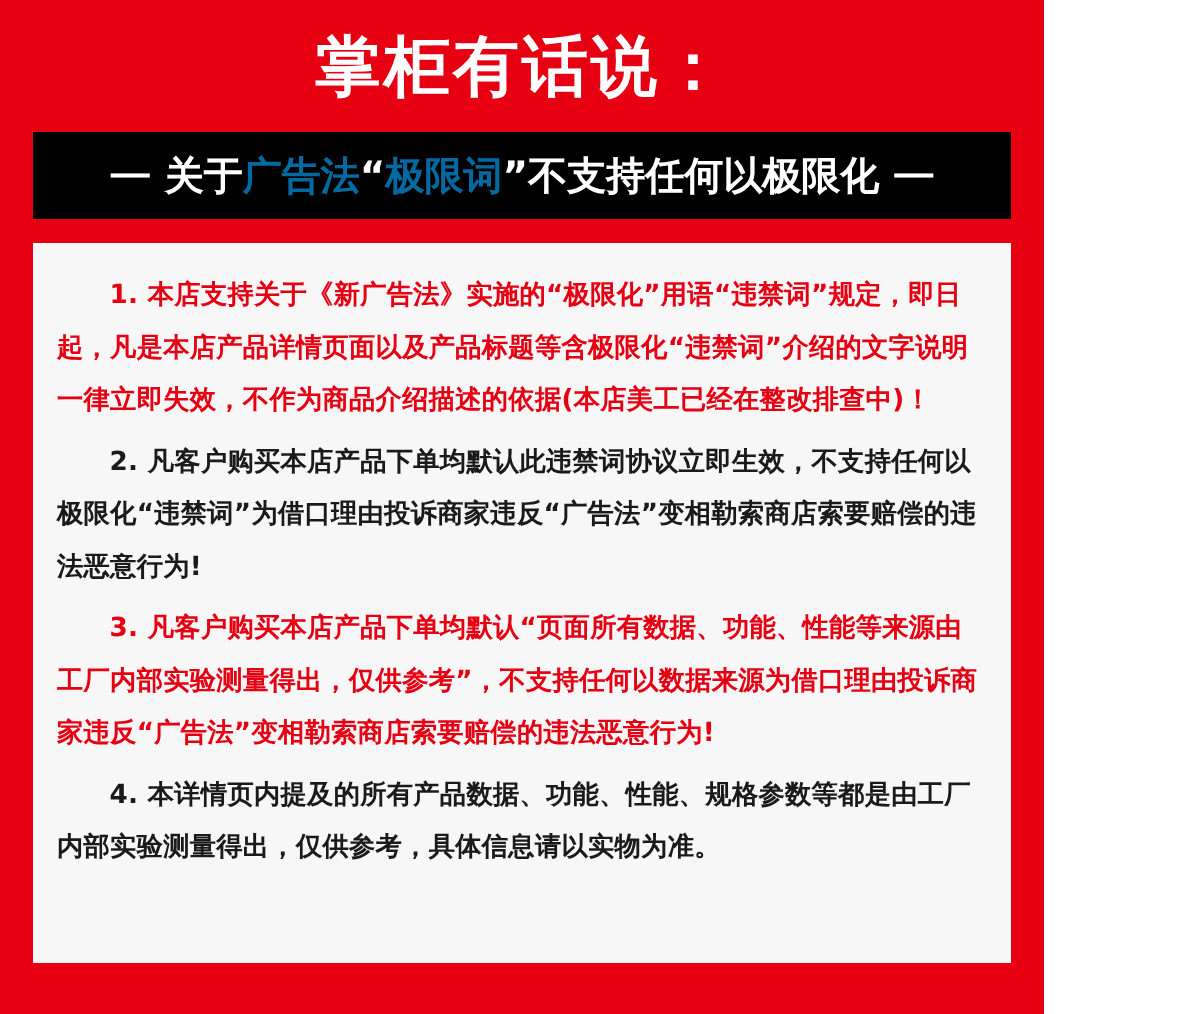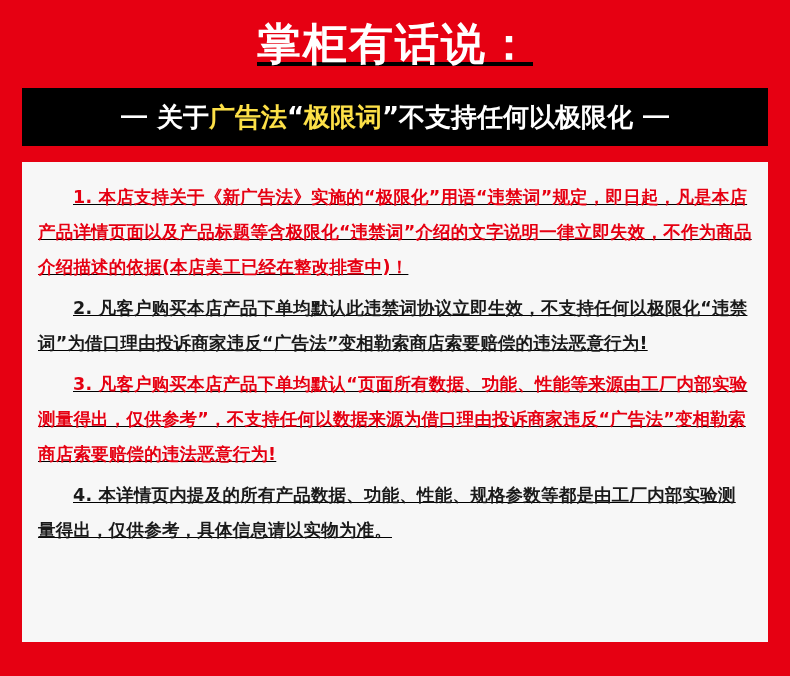--- a/index.html
+++ b/index.html
@@ -8,25 +8,24 @@
   }
   body {
     width: 790px;
     height: 676px;
     background: #ffffff;
     font-family: "Liberation Sans", "DejaVu Sans", sans-serif;
     overflow: hidden;
   }
   .page {
     position: relative;
-    width: 790px;
+    width: 696px;
     height: 676px;
     background: #e60012;
     box-sizing: border-box;
-    text-decoration: underline;
   }
   
   .banner {
     height: 88px;
     display: flex;
     align-items: center;
     justify-content: center;
     background: #e60012;
   }
   .banner-title {
@@ -56,21 +55,21 @@
     margin-top: -4px;
   }
   .subtitle-text {
     font-size: 26px;
     font-weight: bold;
     color: #ffffff;
     white-space: nowrap;
     font-family: "DejaVu Sans", "Liberation Sans", sans-serif;
   }
   .subtitle-text .hl {
-    color: #fde047;
+    color: #0369a1;
   }
   
   .body-wrap {
     padding: 16px 22px 22px 22px;
   }
   .content {
     background: #f7f7f7;
     padding: 18px 16px 22px 16px;
     box-sizing: border-box;
     min-height: 480px;

